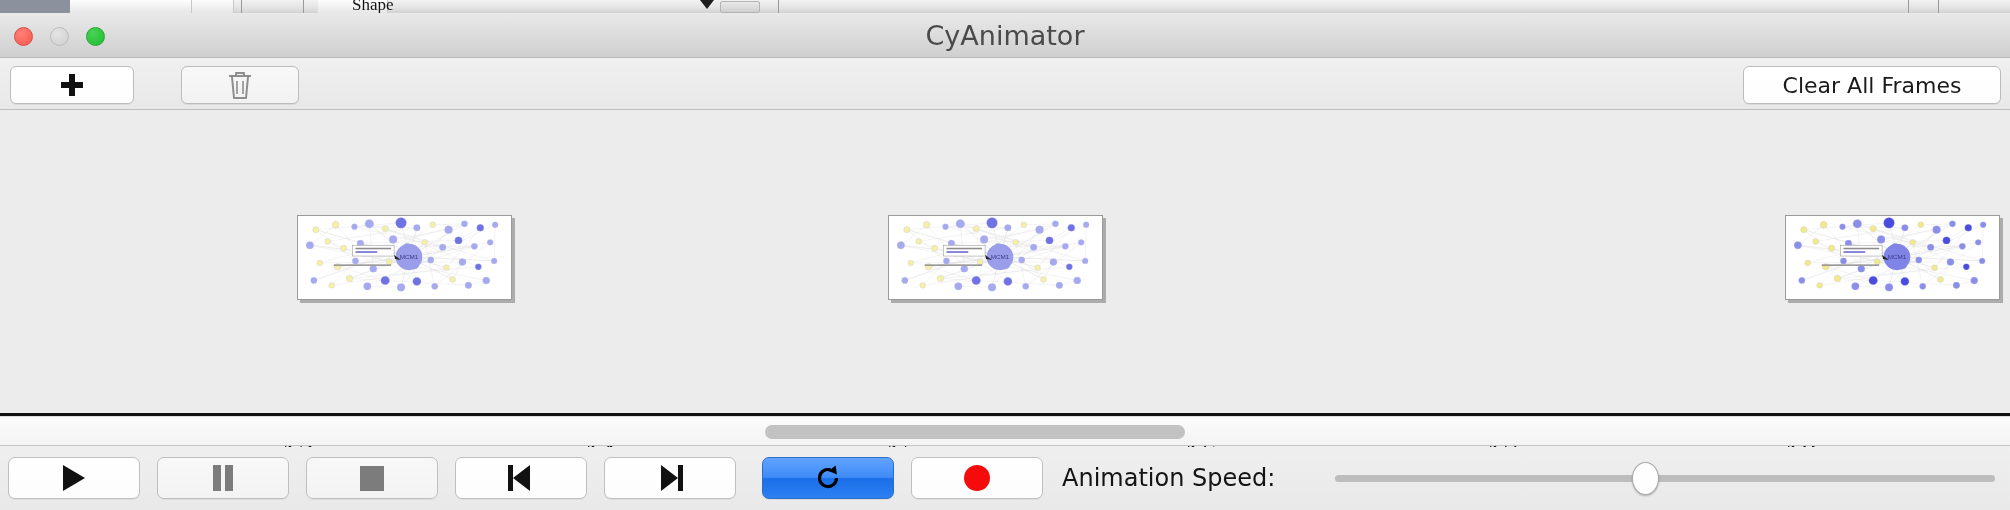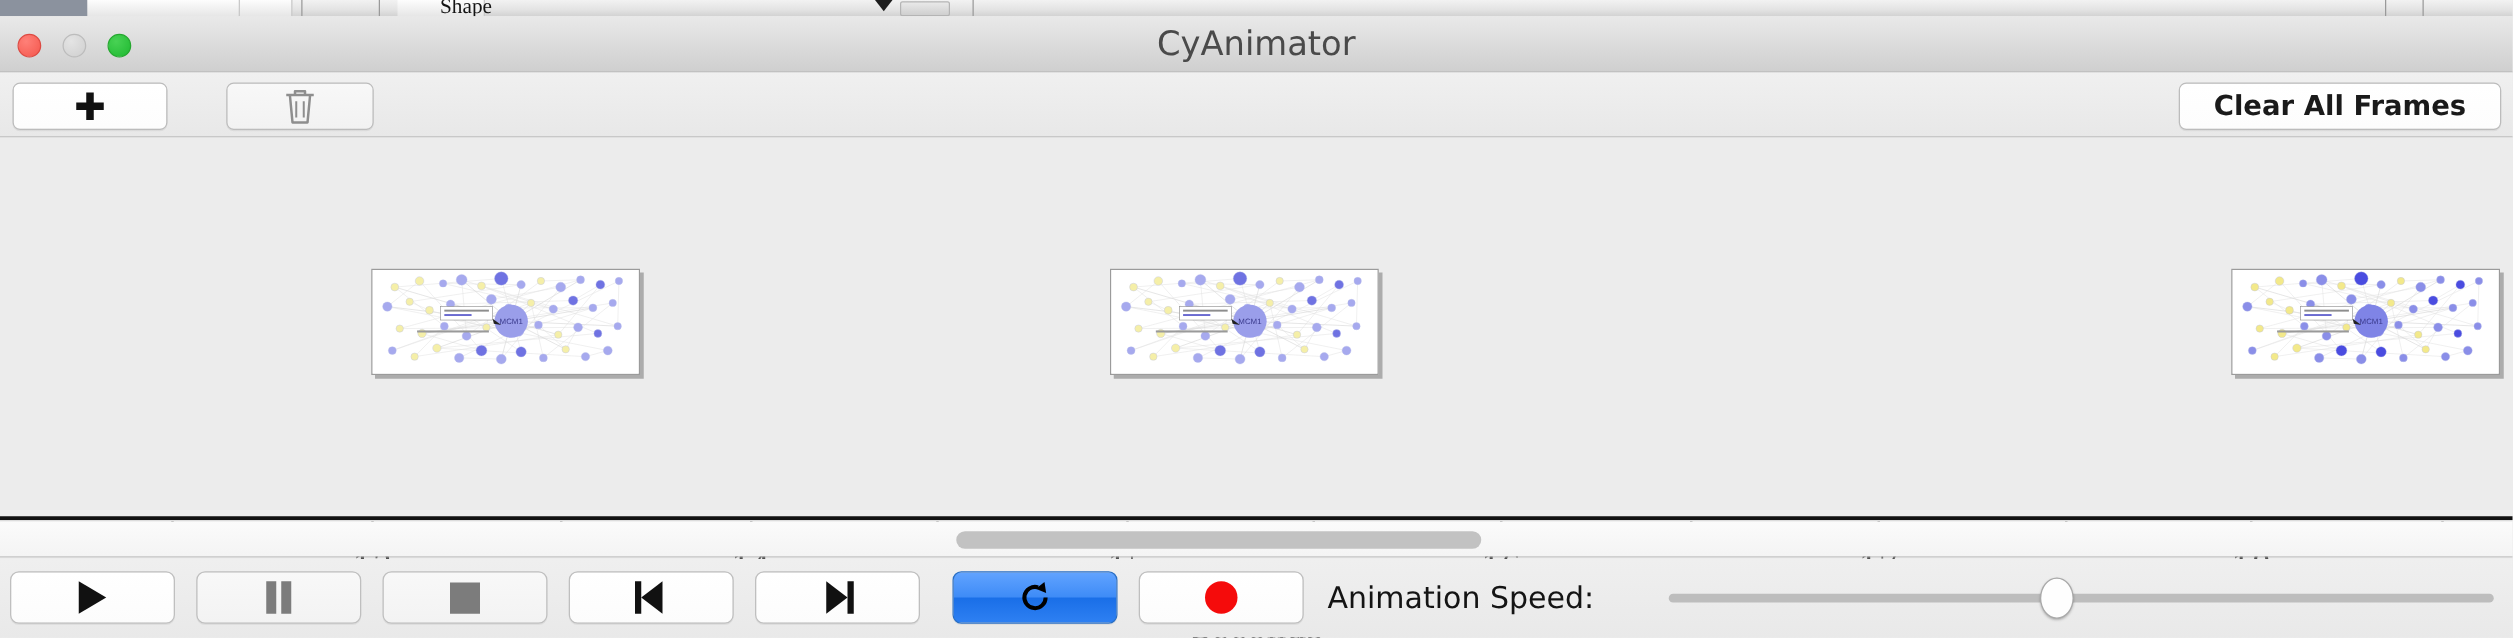--- a/index.html
+++ b/index.html
@@ -59,21 +59,21 @@
     position:absolute; left:0; top:58px; width:2010px; height:52px;
     background: linear-gradient(to bottom, #f0f0f0, #e8e8e8);
     border-bottom:1px solid #bdbdbd;
   }
   .tbtn {
     position:absolute; top:8px; height:38px;
     border:1px solid #bcbcbc; border-radius:6px;
     display:flex; align-items:center; justify-content:center;
     box-shadow: 0 1px 0 rgba(0,0,0,0.06);
   }
-  .tbtn.enabled { background: linear-gradient(to bottom,#ffffff,#fdfdfd); font-weight: bold; }
+  .tbtn.enabled { background: linear-gradient(to bottom,#ffffff,#fdfdfd); }
   .tbtn.disabled{ background: linear-gradient(to bottom,#f8f8f8,#f2f2f2); }
   #btn-add  { left:10px;  width:124px; }
   #btn-del  { left:181px; width:118px; }
   #btn-clear{ right:9px;  width:258px; font-size:22px; color:#1a1a1a;
               font-family:"DejaVu Sans", sans-serif; }
 
   
   .plus { position:relative; width:22px; height:22px; }
   .plus::before, .plus::after { content:""; position:absolute; background:#111; }
   .plus::before { left:8px; top:0;  width:6px; height:22px; }

